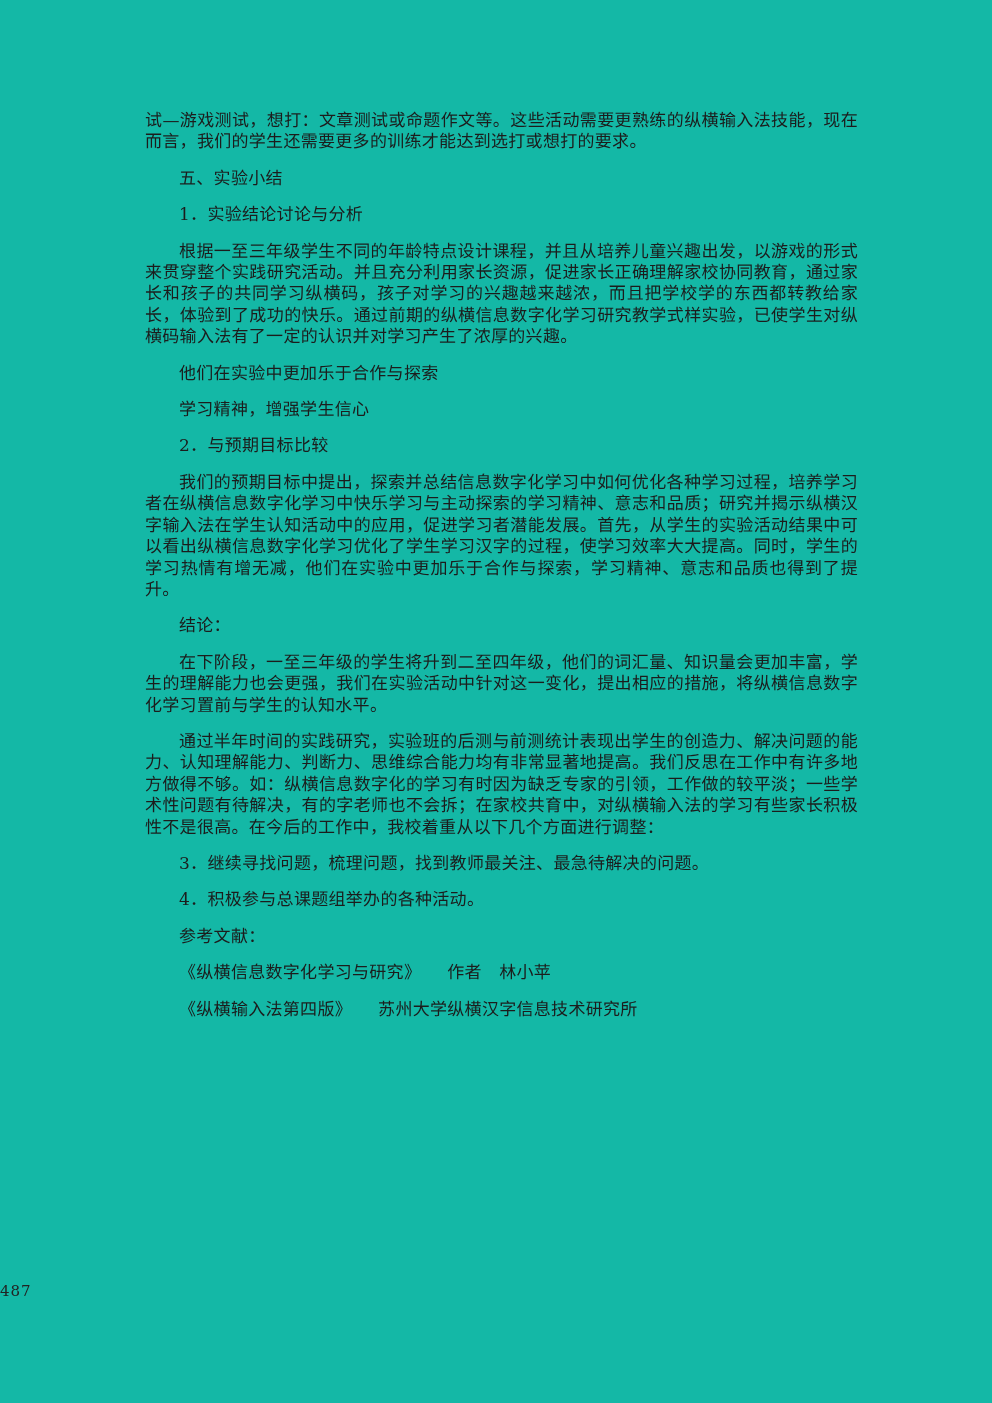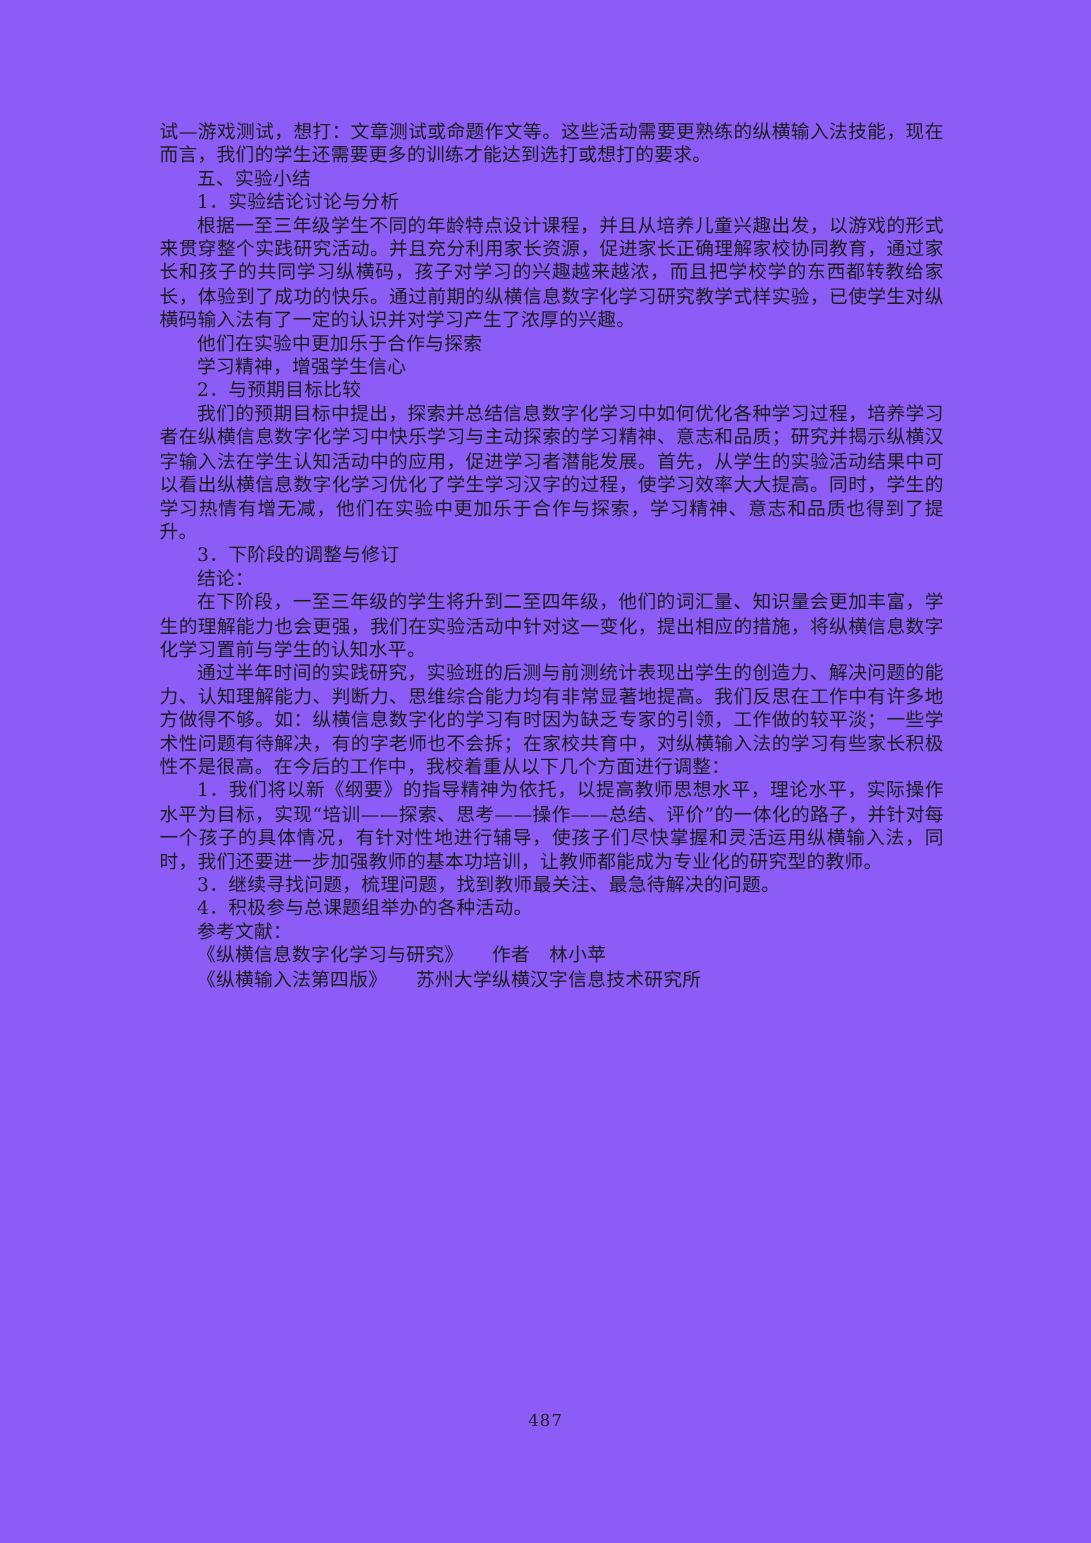--- a/index.html
+++ b/index.html
@@ -12,70 +12,69 @@
     height: 1403px;
     position: relative;
     font-family: "DejaVu Serif", "Liberation Serif", serif;
     color: #1c1c1c;
   }
   .page {
     position: absolute;
     top: 0; left: 0;
     width: 992px;
     height: 1403px;
-    background: #8b5cf6;
+    background: #14b8a6;
     overflow: hidden;
   }
   .content {
     position: absolute;
     top: 110px;
     left: 145px;
     width: 713px;
     font-size: 17px;
     line-height: 21.4px;
     text-align: justify;
     text-justify: inter-ideograph;
     letter-spacing: 0.3px;
   }
   .para {
     margin: 0;
     padding: 0;
   }
   .para.indent {
     text-indent: 2em;
+    margin-top: 15px;
   }
   .footer {
     position: absolute;
     top: 1282px;
     left: 0;
     width: 992px;
-    text-align: center;
+    text-align: left;
     font-size: 15px;
     color: #222222;
     letter-spacing: 1px;
   }
 </style>
 </head>
 <body>
 
 <div class="page">
   <div class="content">
       <p class="para">试—游戏测试，想打：文章测试或命题作文等。这些活动需要更熟练的纵横输入法技能，现在而言，我们的学生还需要更多的训练才能达到选打或想打的要求。</p>
       <p class="para indent">五、实验小结</p>
       <p class="para indent">1．实验结论讨论与分析</p>
       <p class="para indent">根据一至三年级学生不同的年龄特点设计课程，并且从培养儿童兴趣出发，以游戏的形式来贯穿整个实践研究活动。并且充分利用家长资源，促进家长正确理解家校协同教育，通过家长和孩子的共同学习纵横码，孩子对学习的兴趣越来越浓，而且把学校学的东西都转教给家长，体验到了成功的快乐。通过前期的纵横信息数字化学习研究教学式样实验，已使学生对纵横码输入法有了一定的认识并对学习产生了浓厚的兴趣。</p>
       <p class="para indent">他们在实验中更加乐于合作与探索</p>
       <p class="para indent">学习精神，增强学生信心</p>
       <p class="para indent">2．与预期目标比较</p>
       <p class="para indent">我们的预期目标中提出，探索并总结信息数字化学习中如何优化各种学习过程，培养学习者在纵横信息数字化学习中快乐学习与主动探索的学习精神、意志和品质；研究并揭示纵横汉字输入法在学生认知活动中的应用，促进学习者潜能发展。首先，从学生的实验活动结果中可以看出纵横信息数字化学习优化了学生学习汉字的过程，使学习效率大大提高。同时，学生的学习热情有增无减，他们在实验中更加乐于合作与探索，学习精神、意志和品质也得到了提升。</p>
-      <p class="para indent">3．下阶段的调整与修订</p>
       <p class="para indent">结论：</p>
       <p class="para indent">在下阶段，一至三年级的学生将升到二至四年级，他们的词汇量、知识量会更加丰富，学生的理解能力也会更强，我们在实验活动中针对这一变化，提出相应的措施，将纵横信息数字化学习置前与学生的认知水平。</p>
       <p class="para indent">通过半年时间的实践研究，实验班的后测与前测统计表现出学生的创造力、解决问题的能力、认知理解能力、判断力、思维综合能力均有非常显著地提高。我们反思在工作中有许多地方做得不够。如：纵横信息数字化的学习有时因为缺乏专家的引领，工作做的较平淡；一些学术性问题有待解决，有的字老师也不会拆；在家校共育中，对纵横输入法的学习有些家长积极性不是很高。在今后的工作中，我校着重从以下几个方面进行调整：</p>
-      <p class="para indent">1．我们将以新《纲要》的指导精神为依托，以提高教师思想水平，理论水平，实际操作水平为目标，实现“培训——探索、思考——操作——总结、评价”的一体化的路子，并针对每一个孩子的具体情况，有针对性地进行辅导，使孩子们尽快掌握和灵活运用纵横输入法，同时，我们还要进一步加强教师的基本功培训，让教师都能成为专业化的研究型的教师。</p>
       <p class="para indent">3．继续寻找问题，梳理问题，找到教师最关注、最急待解决的问题。</p>
       <p class="para indent">4．积极参与总课题组举办的各种活动。</p>
       <p class="para indent">参考文献：</p>
       <p class="para indent">《纵横信息数字化学习与研究》　　作者　林小苹</p>
       <p class="para indent">《纵横输入法第四版》　　苏州大学纵横汉字信息技术研究所</p>
     </div>
   <div class="footer">487</div>
 </div>
 
 </body></html>

